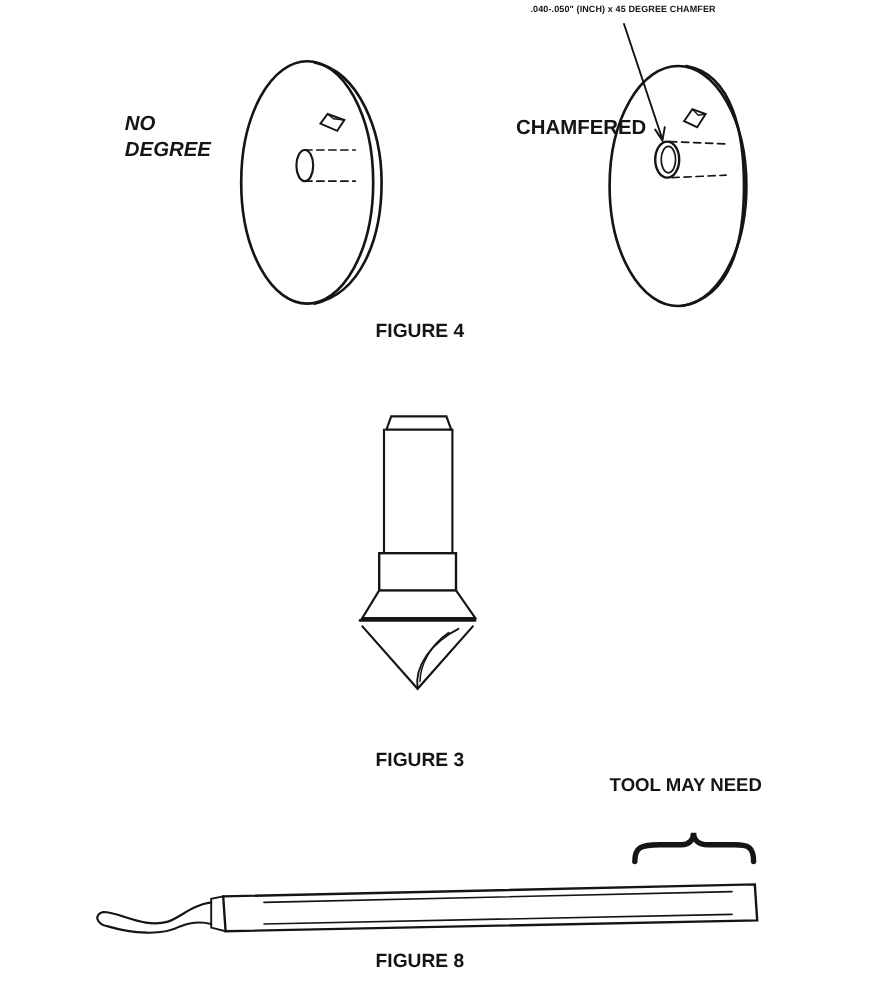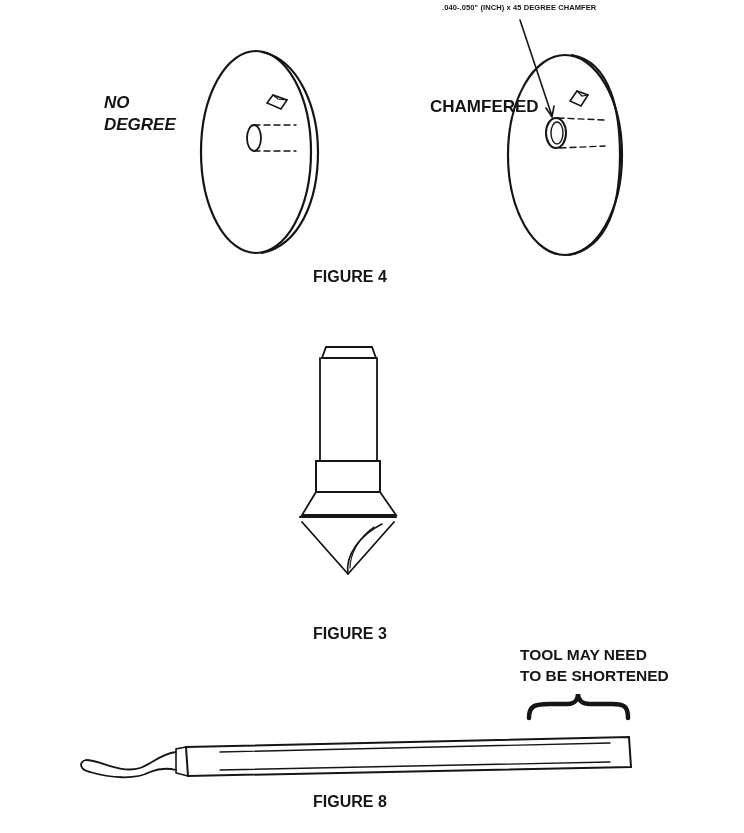--- a/index.html
+++ b/index.html
@@ -75,18 +75,17 @@
 </div>
 
 <div class="lbl side" style="left:383px; top:96px;margin-left:47px;">CHAMFERED</div>
 
 <div class="lbl small" style="left:442px; top:3px;">.040-.050" (INCH) x 45 DEGREE CHAMFER</div>
 
 <div class="lbl fig" style="left:313px; top:268px;">FIGURE 4</div>
 
 <div class="lbl fig" style="left:313px; top:625px;">FIGURE 3</div>
 
-<div class="lbl note" style="left:520px; top:644px;">
+<div class="lbl note" style="left:508px; top:644px;text-align:center;">
   <div>TOOL MAY NEED</div>
-  <div>TO BE SHORTENED</div>
 </div>
 
 <div class="lbl fig" style="left:313px; top:793px;">FIGURE 8</div>
 
 </body></html>

